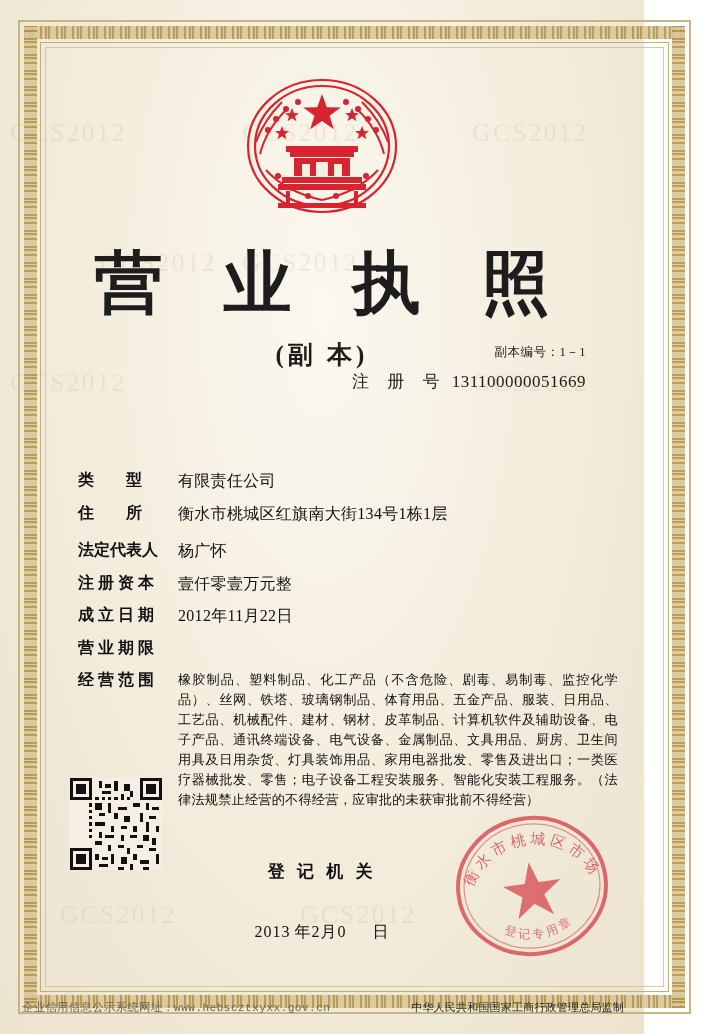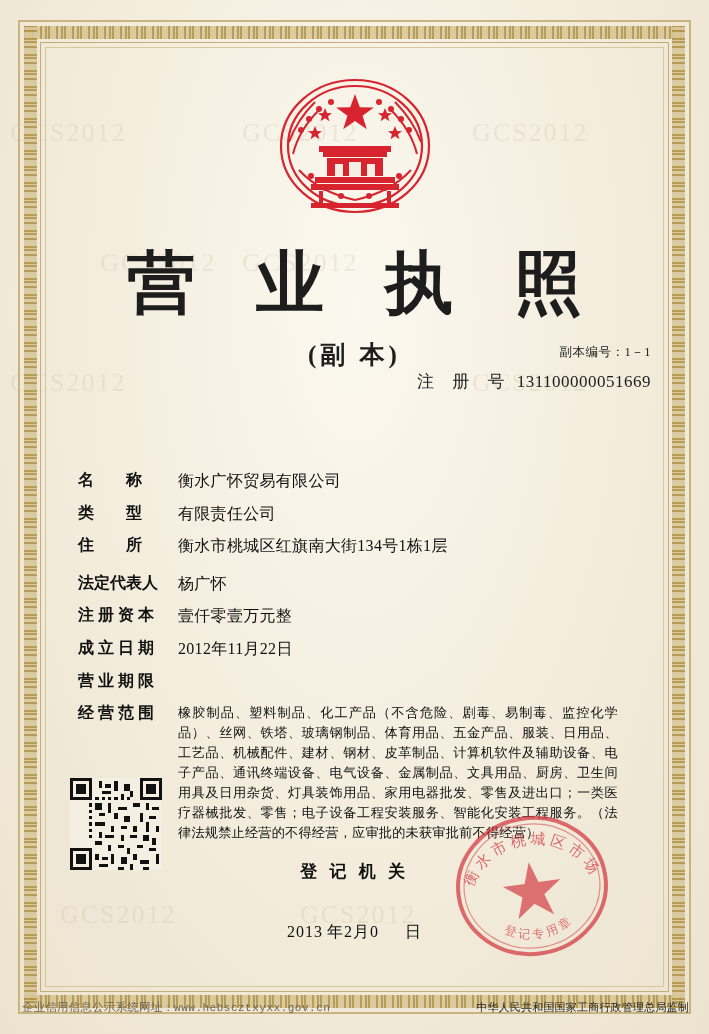--- a/index.html
+++ b/index.html
@@ -12,21 +12,21 @@
     height: 1034px;
     font-family: "Liberation Serif", "DejaVu Serif", serif;
     overflow: hidden;
     position: relative;
   }
 
   
   .page {
     position: absolute;
     left: 0; top: 0;
-    width: 709px;
+    width: 644px;
     height: 1034px;
     background: #f4efe2;
     background-image:
        radial-gradient(ellipse at 50% 30%, #fbf8ef 0%, #f3ecdc 55%, #ece3cf 100%);
     text-decoration: underline;
   }
 
   
   .watermark {
     position: absolute;
@@ -352,24 +352,20 @@
   <div class="doc-subtitle">(副 本)</div>
 
   <div class="copy-no">副本编号：1－1</div>
   <div class="reg-no">
     <span class="lbl">注 册 号</span>
     <span class="val">131100000051669</span>
   </div>
 
   <div class="fields">
 
-    <div class="row">
-      <div class="label">名　　称</div>
-      <div class="value">衡水广怀贸易有限公司</div>
-    </div>
 
     <div class="row">
       <div class="label">类　　型</div>
       <div class="value">有限责任公司</div>
     </div>
 
     <div class="row">
       <div class="label">住　　所</div>
       <div class="value">衡水市桃城区红旗南大街134号1栋1层</div>
     </div>

